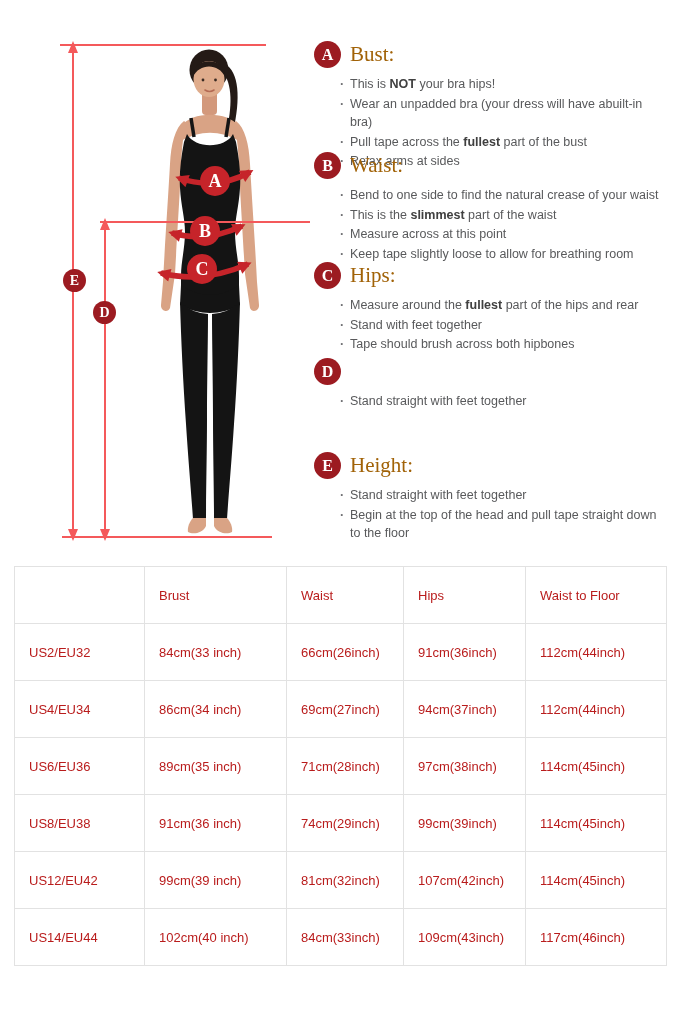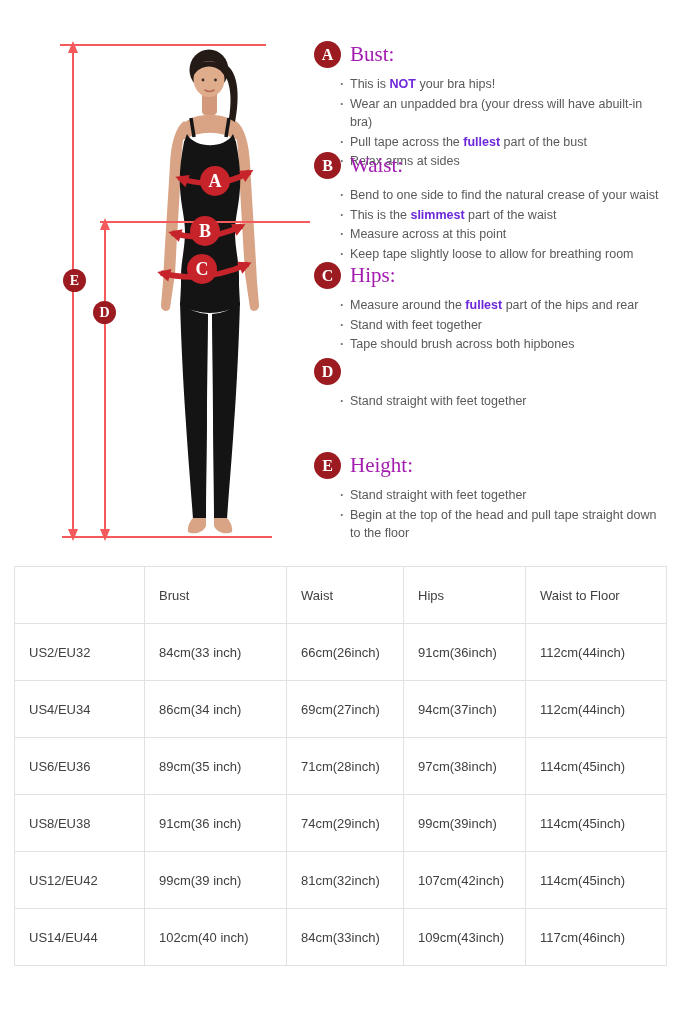--- a/index.html
+++ b/index.html
@@ -28,33 +28,33 @@
   .section:nth-of-type(1){top:3px;}
   .section:nth-of-type(2){top:114px;}
   .section:nth-of-type(3){top:224px;}
   .section:nth-of-type(4){top:320px;}
   .section:nth-of-type(5){top:414px;}
   .sec-head{display:flex;align-items:center;height:27px;}
   .sec-circle{width:27px;height:27px;border-radius:50%;background:#9c1b21;color:#fff;
               display:flex;align-items:center;justify-content:center;flex:0 0 27px;
               font-family:"Liberation Serif","DejaVu Serif",serif;font-weight:bold;font-size:16px;}
   .sec-title{margin-left:9px;font-family:"Liberation Serif","DejaVu Serif",serif;
-             color:#a21caf;font-size:21px;}
+             color:#a16207;font-size:21px;}
   .section.gap .sec-title{margin-left:22px;}
   .section ul{list-style:none;margin:7px 0 0 26px;padding:0;max-width:320px;}
   .section li{position:relative;padding-left:10px;margin:0 0 1px 0;
               font-size:12.5px;line-height:18.5px;color:#58595b;}
   .section li::before{content:"\00B7";position:absolute;left:0;top:0;font-weight:bold;color:#707174;}
-  .section li .em{color:#6d28d9;font-weight:bold;}
+  .section li .em{color:#404040;font-weight:bold;}
 
   
   #size-table{position:absolute;left:14px;top:566px;width:652px;border-collapse:collapse;
               table-layout:fixed;}
   #size-table th,#size-table td{border:1px solid #e2e2e2;height:56px;font-weight:normal;
-              font-size:13px;color:#404040;text-align:left;padding:0 6px 0 14px;
+              font-size:13px;color:#b91c1c;text-align:left;padding:0 6px 0 14px;
               vertical-align:middle;}
 </style>
 </head>
 <body>
 
 <div id="page">
 
   <div id="diagram">
 
     <svg id="figure-svg" width="150" height="500" viewBox="0 0 150 500">

